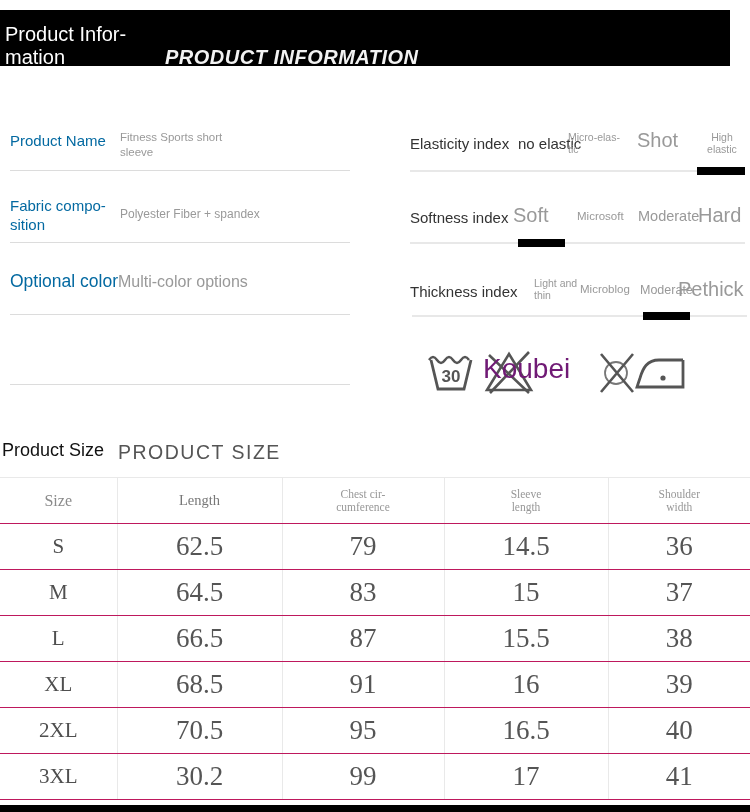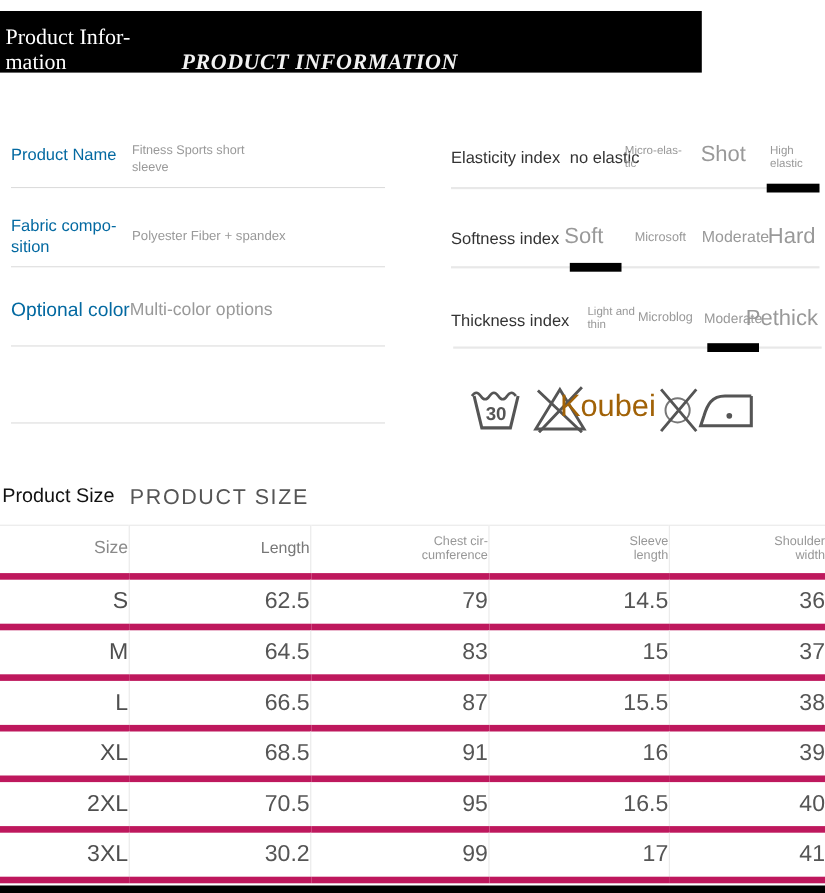--- a/index.html
+++ b/index.html
@@ -1,20 +1,20 @@
 <!DOCTYPE html>
 <html><head>
 <meta charset="utf-8">
 <style>
   html,body{margin:0;padding:0;background:#fff;}
   .canvas{position:relative;width:750px;height:812px;background:#ffffff;
           font-family:"Liberation Sans", sans-serif;overflow:hidden;color:#333;}
 
   
-  .header-bar{position:absolute;left:0;top:10px;width:638px;height:56px;background:#000;font-family:Liberation Serif, serif;}
+  .header-bar{position:absolute;left:0;top:10px;width:730px;height:56px;background:#000;}
   .header-title{position:absolute;left:5px;top:13px;width:150px;color:#fff;
                 font-size:20px;line-height:23px;font-weight:400;}
   .header-heading{position:absolute;left:165px;top:36px;color:#f2f2f2;font-size:20px;
                   font-style:italic;font-weight:600;letter-spacing:0.5px;}
 
   
   .spec-label{position:absolute;color:#0369a1;}
   .spec-value{position:absolute;color:#999;}
   .hdiv{position:absolute;height:1px;background:#dcdcdc;}
 
@@ -33,39 +33,39 @@
   .opt-dark{color:#333;}
   .opt-sm{font-size:10.5px;line-height:12px;}
   .opt-md{font-size:14.5px;}
   .opt-lg{font-size:20px;}
   .track{position:absolute;left:410px;width:335px;height:2px;background:#e8e8e8;}
   .track-seg{position:absolute;top:-3px;height:8px;background:#000;}
 
   
   .care-icon{position:absolute;}
   .care-icon svg{display:block;}
-  .watermark{position:absolute;left:509px;top:353px;font-size:28px;color:#a16207;z-index:2;}
+  .watermark{position:absolute;left:483px;top:353px;font-size:28px;color:#701a75;z-index:2;}
 
   
   .size-title{position:absolute;left:2px;top:440px;font-size:18px;color:#111;}
   .size-heading{position:absolute;left:118px;top:441px;font-size:19.5px;color:#555;letter-spacing:1.5px;}
 
   
   .size-table{position:absolute;left:0;top:477px;width:750px;border-collapse:collapse;
               table-layout:fixed;border-top:1px solid #e9e9e9;}
-  .size-table td,.size-table th{border-right:1px solid #e9e9e9;border-bottom:6px solid #be185d;
-              text-align:right;vertical-align:middle;padding:0;font-weight:400;}
+  .size-table td,.size-table th{border-right:1px solid #e9e9e9;border-bottom:1px solid #be185d;
+              text-align:center;vertical-align:middle;padding:0;font-weight:400;font-family:Liberation Serif, serif;}
   .size-table td:last-child,.size-table th:last-child{border-right:none;}
   .size-table tr{height:46px;}
   .th-size{font-size:16px;color:#8a8a8a;}
   .th-length{font-size:14.5px;color:#777;}
   .th-sm{font-size:11.5px;color:#979797;line-height:13px;}
   .th-sm span{display:inline-block;max-width:78px;}
   .cell-size{font-size:21px;color:#4f4f4f;}
-  .cell-num{font-size:21px;color:#555;}
+  .cell-num{font-size:27px;color:#555;}
 
   .bottom-bar{position:absolute;left:0;top:805px;width:750px;height:7px;background:#000;}
 </style>
 </head>
 <body>
 
 <div class="canvas">
 
   <div class="header-bar">
     <div class="header-title">Product Infor-mation</div>
@@ -84,21 +84,21 @@
   <div class="spec-value val-color">Multi-color options</div>
   <div class="hdiv" style="left:10px;top:314px;width:340px;"></div>
 
   <div class="hdiv" style="left:10px;top:384px;width:340px;"></div>
 
   <div class="idx-row" style="top:126px;">
     <span class="idx-label" style="top:9px;">Elasticity index</span>
     <span class="opt opt-dark" style="left:108px;top:9px;font-size:15px;white-space:nowrap;">no elastic</span>
     <span class="opt opt-sm" style="left:158px;top:5px;width:60px;">Micro-elas-tic</span>
     <span class="opt opt-lg" style="left:227px;top:3px;">Shot</span>
-    <span class="opt opt-sm" style="left:290px;top:5px;width:44px;">High elastic</span>
+    <span class="opt opt-sm" style="left:290px;top:5px;width:44px;text-align:center;">High elastic</span>
   </div>
   <div class="track" style="top:170px;">
     <div class="track-seg" style="left:287px;width:48px;"></div>
   </div>
 
   <div class="idx-row" style="top:200px;">
     <span class="idx-label" style="top:9px;">Softness index</span>
     <span class="opt opt-lg" style="left:103px;top:4px;">Soft</span>
     <span class="opt" style="left:167px;top:10px;font-size:11.5px;">Microsoft</span>
     <span class="opt opt-md" style="left:228px;top:8px;">Moderate</span>

